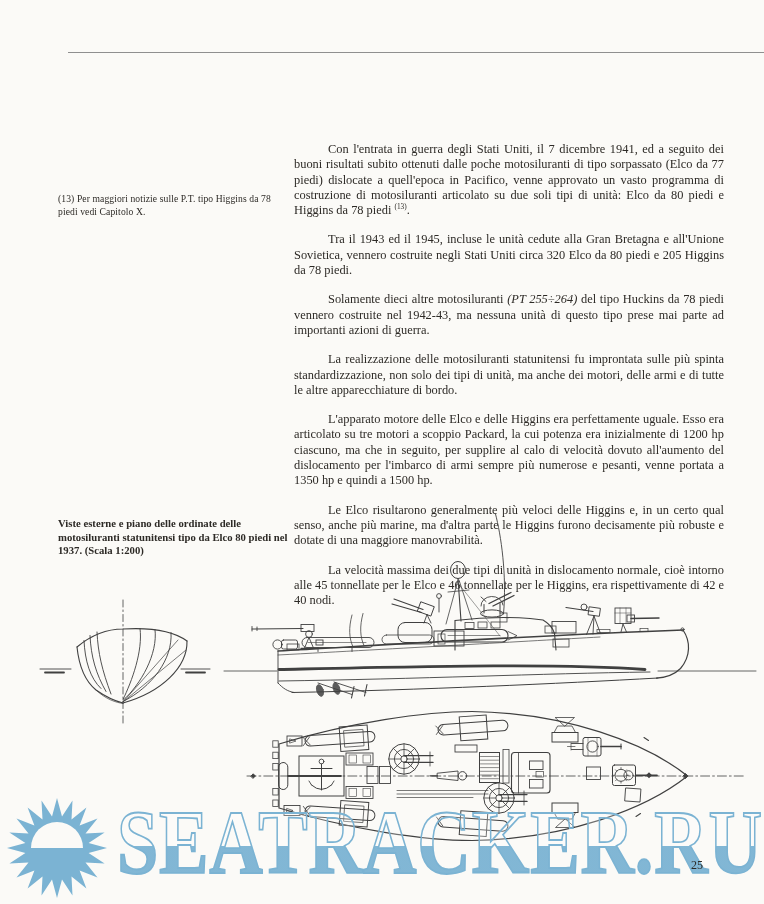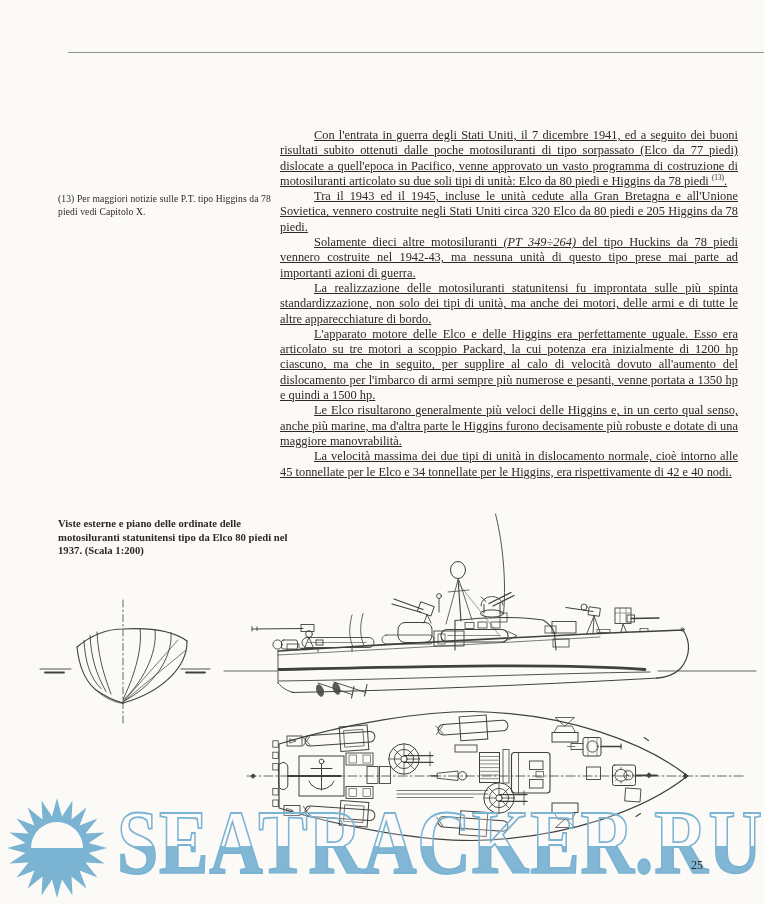--- a/index.html
+++ b/index.html
@@ -3,46 +3,46 @@
 <meta charset="utf-8">
 <style>
   html,body{margin:0;padding:0;background:#e8e8e8;}
   .page{position:relative;width:764px;height:904px;background:#fbfaf7;overflow:hidden;
         font-family:"Liberation Serif",serif;color:#2d2a26;}
   .rule-top{position:absolute;left:68px;top:52px;width:696px;height:1px;background:#8f8f8f;}
   .footnote{position:absolute;left:58px;top:193px;width:214px;font-size:9.6px;line-height:12.5px;
             text-align:left;letter-spacing:0.1px;}
   .body-text{position:absolute;left:280px;top:128px;width:458px;font-size:12.4px;line-height:15.3px;
              text-align:justify;}
-  .body-text p{margin:0;text-indent:34px;text-decoration:underline;}
+  .body-text p{margin:14px;text-indent:34px;}
   .body-text sup{font-size:7.3px;vertical-align:super;line-height:0;}
   .caption{position:absolute;left:58px;top:517px;width:242px;font-weight:bold;
            font-size:10.7px;line-height:13.6px;}
   .pageno{position:absolute;left:691px;top:858px;font-size:12px;}
   .figure-svg{position:absolute;left:0;top:490px;}
   .watermark-svg{position:absolute;left:0;top:791px;}
   .wm-text{font-family:"Liberation Serif",serif;font-weight:bold;letter-spacing:1px;}
 </style>
 </head>
 <body>
 
 <div class="page">
 
   <div class="rule-top"></div>
 
   <div class="footnote">(13) Per maggiori notizie sulle P.T. tipo Higgins da 78 piedi vedi Capitolo X.</div>
 
   <div class="body-text">
     <p><span>Con l'entrata in guerra degli Stati Uniti, il 7 dicembre 1941, ed a seguito dei buoni risultati subito ottenuti dalle poche motosiluranti di tipo sorpassato (Elco da 77 piedi) dislocate a quell'epoca in Pacifico, venne approvato un vasto programma di costruzione di motosiluranti articolato su due soli tipi di unità: Elco da 80 piedi e Higgins da 78 piedi </span><sup>(13)</sup><span>.</span></p>
     <p>Tra il 1943 ed il 1945, incluse le unità cedute alla Gran Bretagna e all'Unione Sovietica, vennero costruite negli Stati Uniti circa 320 Elco da 80 piedi e 205 Higgins da 78 piedi.</p>
-    <p><span>Solamente dieci altre motosiluranti </span><i>(PT 349÷264)</i><span> del tipo Huckins da 78 piedi vennero costruite nel 1942-43, ma nessuna unità di questo tipo prese mai parte ad importanti azioni di guerra.</span></p>
+    <p><span>Solamente dieci altre motosiluranti </span><i>(PT 255÷264)</i><span> del tipo Huckins da 78 piedi vennero costruite nel 1942-43, ma nessuna unità di questo tipo prese mai parte ad importanti azioni di guerra.</span></p>
     <p>La realizzazione delle motosiluranti statunitensi fu improntata sulle più spinta standardizzazione, non solo dei tipi di unità, ma anche dei motori, delle armi e di tutte le altre apparecchiature di bordo.</p>
     <p>L'apparato motore delle Elco e delle Higgins era perfettamente uguale. Esso era articolato su tre motori a scoppio Packard, la cui potenza era inizialmente di 1200 hp ciascuno, ma che in seguito, per supplire al calo di velocità dovuto all'aumento del dislocamento per l'imbarco di armi sempre più numerose e pesanti, venne portata a 1350 hp e quindi a 1500 hp.</p>
     <p>Le Elco risultarono generalmente più veloci delle Higgins e, in un certo qual senso, anche più marine, ma d'altra parte le Higgins furono decisamente più robuste e dotate di una maggiore manovrabilità.</p>
-    <p>La velocità massima dei due tipi di unità in dislocamento normale, cioè intorno alle 45 tonnellate per le Elco e 34 tonnellate per le Higgins, era rispettivamente di 42 e 40 nodi.</p>
+    <p>La velocità massima dei due tipi di unità in dislocamento normale, cioè intorno alle 45 tonnellate per le Elco e 46 tonnellate per le Higgins, era rispettivamente di 42 e 40 nodi.</p>
   </div>
 
   <div class="caption">Viste esterne e piano delle ordinate delle motosiluranti statunitensi tipo da Elco 80 piedi nel 1937. (Scala 1:200)</div>
 
   <svg class="figure-svg" width="764" height="400" viewBox="0 490 764 400">
     <g stroke="#404040" fill="none" stroke-width="0.9" stroke-linecap="round">
 
       <g>
         <path d="M123,600 L123,724" stroke-dasharray="7,3,1.5,3" stroke-width="0.8"></path>
         <path d="M40,669 L71,669"></path>

